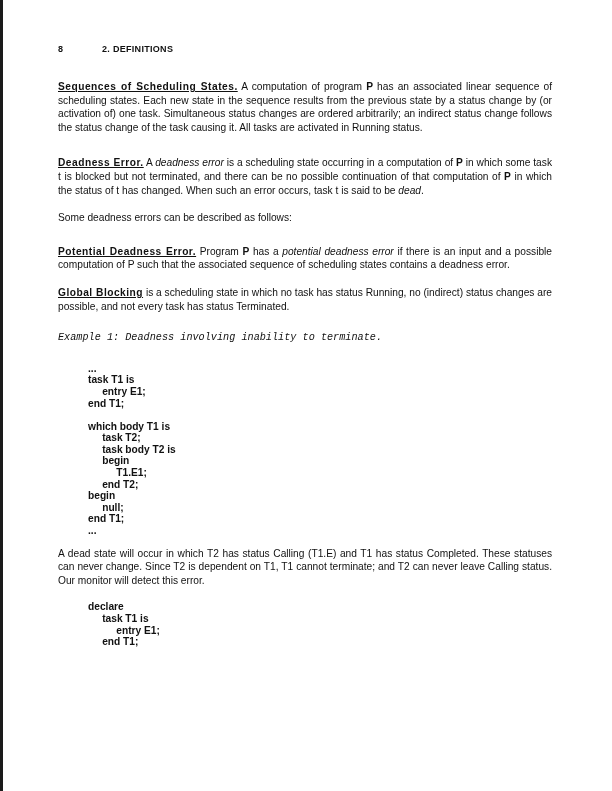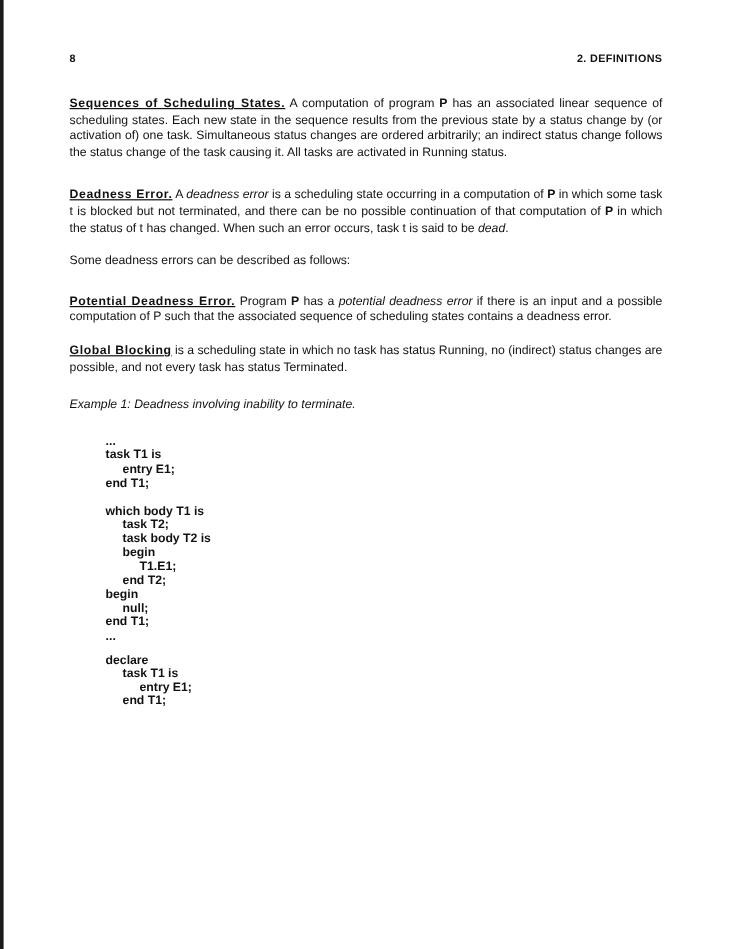--- a/index.html
+++ b/index.html
@@ -11,30 +11,30 @@
     }
     .edge {
       position: absolute; left: 0; top: 0; width: 3px; height: 791px;
       background: #1a1a1a;
     }
     .header {
       position: absolute; top: 44px; left: 58px; width: 494px;
       font-size: 9px; font-weight: bold; letter-spacing: 0.3px;
     }
     .header .pnum { position: absolute; left: 0; top: 0; }
-    .header .title { position: absolute; left: 0; width: 494px; text-align: right; top: 0; }
+    .header .title { position: absolute; left: 0; width: 494px; text-align: left; top: 0; padding-left: 44px; }
     .content {
       position: absolute; left: 58px; top: 80px; width: 494px;
       font-size: 10.2px; line-height: 13.6px;
     }
     p { margin: 0 0 14px 0; text-align: justify; }
     .term { font-weight: bold; letter-spacing: 0.5px; text-decoration: underline; }
     em { }
     b.var { font-weight: bold; }
-    .example-caption { font-style: italic; margin: 0 0 18px 0; }
+    .example-caption { font-style: italic; margin: 0 0 18px 0; font-family: Liberation Mono, monospace; }
     pre.code {
       margin: 0 0 8px 30px;
       font-family: "Liberation Sans", sans-serif;
       font-weight: bold;
       font-size: 10.2px;
       line-height: 11.6px;
       white-space: pre;
     }
   </style>
 </head>
@@ -79,20 +79,21 @@
 <span>     task T2;</span>
 <span>     task body T2 is</span>
 <span>     begin</span>
 <span>          T1.E1;</span>
 <span>     end T2;</span>
 <span>begin</span>
 <span>     null;</span>
 <span>end T1;</span>
 <span>...</span></pre>
 
+  <p style="margin-top:10px;">A dead state will occur in which T2 has status Calling (T1.E) and T1 has status Completed.  These statuses can never change.  Since T2 is dependent on T1, T1 cannot terminate; and T2 can never leave Calling status.  Our monitor will detect this error.</p>
 
 
   <pre class="code"><span>declare</span>
 <span>     task T1 is</span>
 <span>          entry E1;</span>
 <span>     end T1;</span></pre>
 
 </div>
 
 </body></html>

